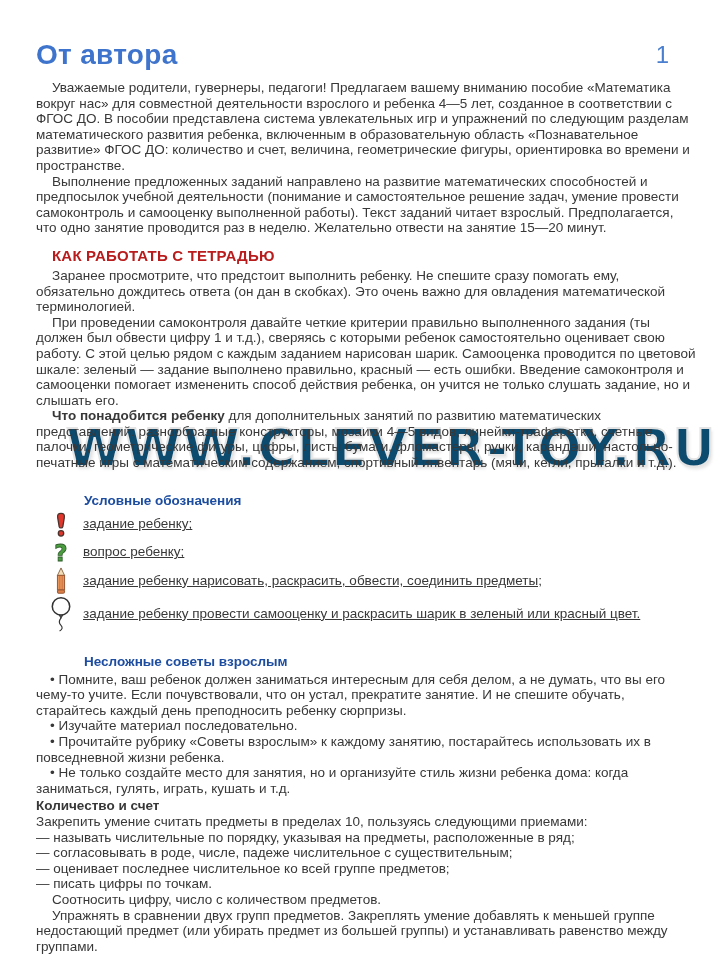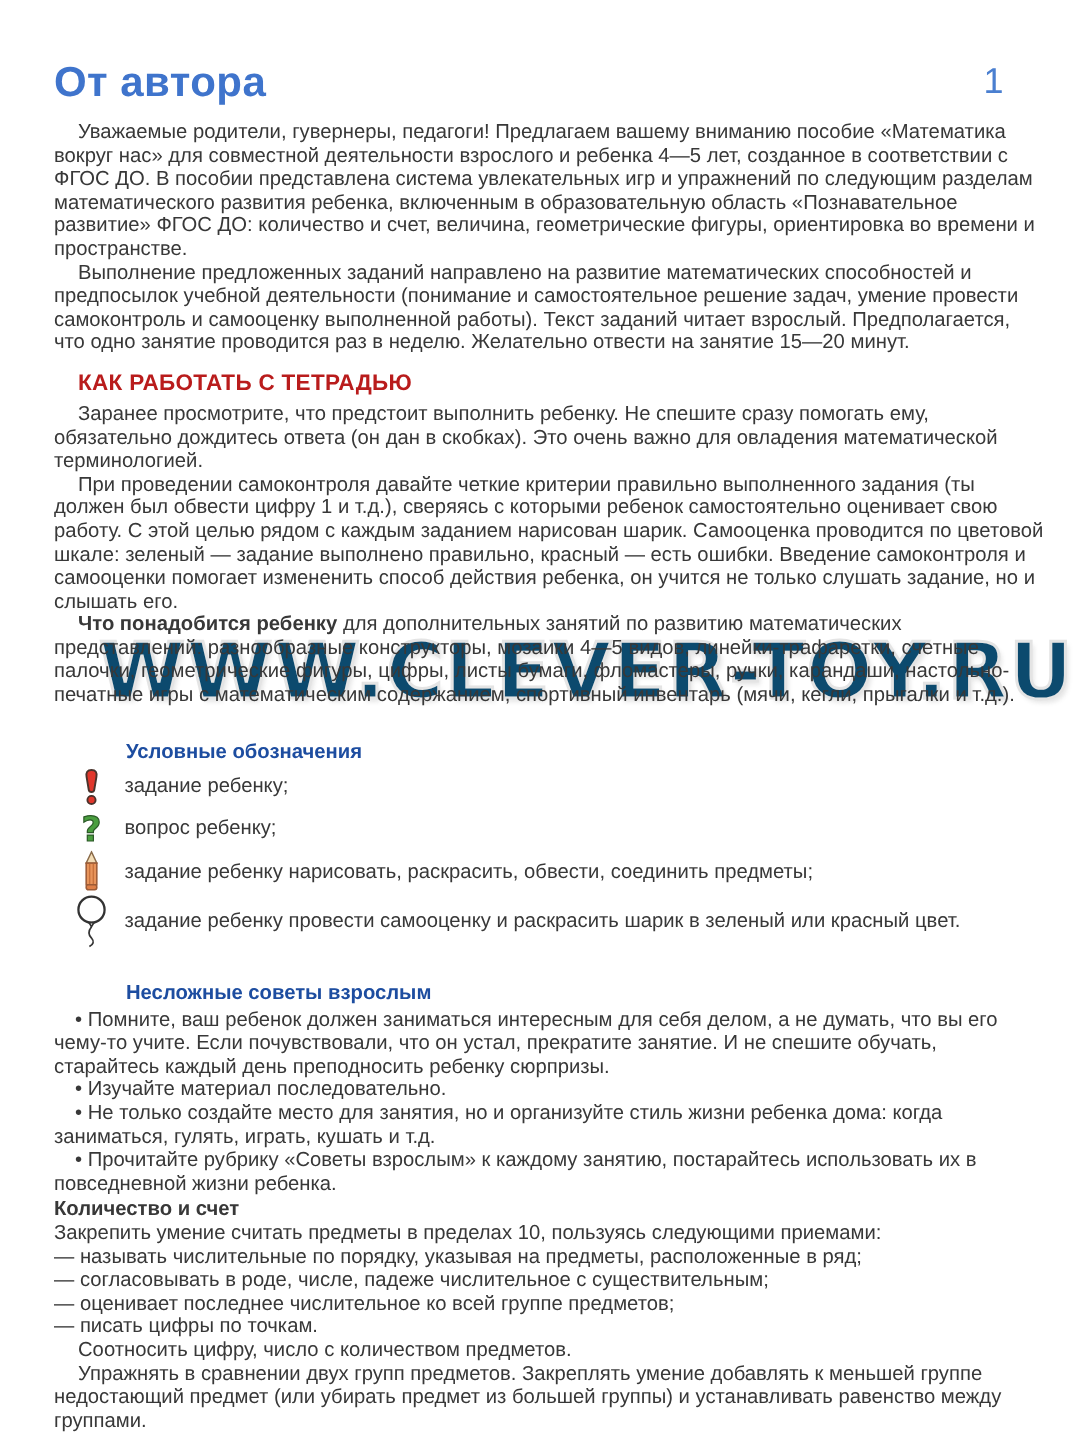--- a/index.html
+++ b/index.html
@@ -26,21 +26,21 @@
     font-size:15px;font-weight:bold;color:#b91c1c;letter-spacing:0.2px;
     margin:11px 0 3px 16px;line-height:18px;
   }
   .h-caps.program{margin-top:24px;margin-bottom:6px;}
   .h-sub{
     font-size:13.5px;font-weight:bold;color:#1d4da0;
     margin:21px 0 2px 48px;line-height:17px;
   }
   .legend-row{display:flex;align-items:center;margin:1px 0;padding-left:12px;min-height:26px;}
   .legend-icon{width:26px;display:flex;justify-content:center;align-items:center;flex:none;}
-  .legend-text{padding-left:9px;}
+  .legend-text{padding-left:9px;text-decoration:underline;}
   .bold-lead{font-weight:bold;}
   .subhead{font-weight:bold;margin-top:2px;}
   .dash{margin:0;}
   .bullets p{text-indent:14px;}
 </style>
 </head>
 <body>
 
 <div class="watermark">WWW.CLEVER-TOY.RU</div>
 
@@ -102,22 +102,22 @@
         <path d="M11 23 q -3.5 4.5 0 8 q 3 3.5 -1.5 6" fill="none" stroke="#333333" stroke-width="1.2"></path>
       </svg>
     </span>
     <span class="legend-text">задание ребенку провести самооценку и раскрасить шарик в зеленый или красный цвет.</span>
   </div>
 
   <div class="h-sub">Несложные советы взрослым</div>
   <div class="bullets">
     <p>• Помните, ваш ребенок должен заниматься интересным для себя делом, а не думать, что вы его чему-то учите. Если почувствовали, что он устал, прекратите занятие. И не спешите обучать, старайтесь каждый день преподносить ребенку сюрпризы.</p>
     <p>• Изучайте материал последовательно.</p>
+    <p>• Прочитайте рубрику «Советы взрослым» к каждому занятию, постарайтесь использовать их в повседневной жизни ребенка.</p>
     <p>• Не только создайте место для занятия, но и организуйте стиль жизни ребенка дома: когда заниматься, гулять, играть, кушать и т.д.</p>
-    <p>• Прочитайте рубрику «Советы взрослым» к каждому занятию, постарайтесь использовать их в повседневной жизни ребенка.</p>
   </div>
 
   <p class="subhead">Количество и счет</p>
   <p>Закрепить умение считать предметы в пределах 10, пользуясь следующими приемами:</p>
   <p class="dash">— называть числительные по порядку, указывая на предметы, расположенные в ряд;</p>
   <p class="dash">— согласовывать в роде, числе, падеже числительное с существительным;</p>
   <p class="dash">— оценивает последнее числительное ко всей группе предметов;</p>
   <p class="dash">— писать цифры по точкам.</p>
   <p class="indent">Соотносить цифру, число с количеством предметов.</p>
   <p class="indent">Упражнять в сравнении двух групп предметов. Закреплять умение добавлять к меньшей группе недостающий предмет (или убирать предмет из большей группы) и устанавливать равенство между группами.</p>

